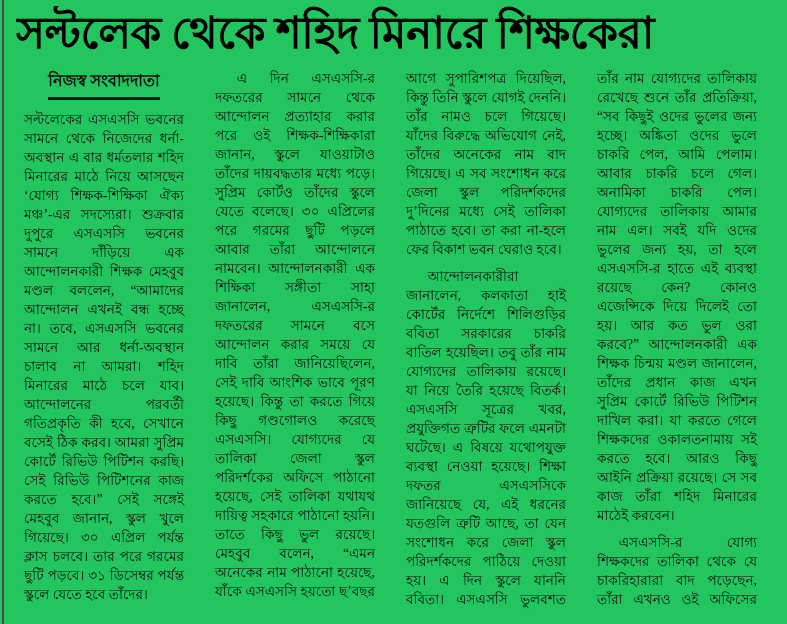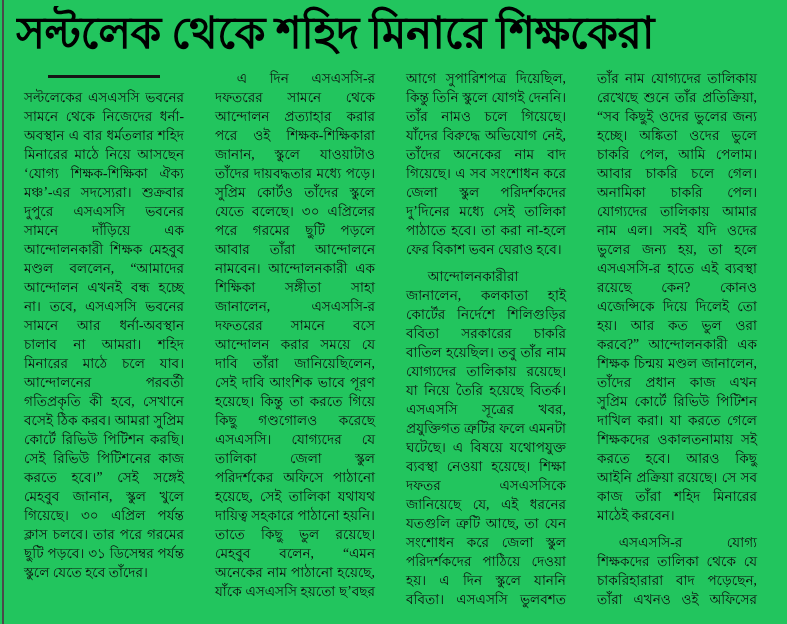--- a/index.html
+++ b/index.html
@@ -65,20 +65,21 @@
 </head>
 <body>
 
 <div class="page">
   <div class="edge-rule"></div>
 
   <h1 class="headline">সল্টলেক থেকে শহিদ মিনারে শিক্ষকেরা</h1>
 
   <div class="body-cols">
     <div class="byline-block">
+      <span class="byline">নিজস্ব সংবাদদাতা</span>
       <div class="byline-rule"></div>
     </div>
     <p class="first">সল্টলেকের এসএসসি ভবনের সামনে থেকে নিজেদের ধর্না-অবস্থান এ বার ধর্মতলার শহিদ মিনারের মাঠে নিয়ে আসছেন ‘যোগ্য শিক্ষক-শিক্ষিকা ঐক্য মঞ্চ’-এর সদস্যেরা। শুক্রবার দুপুরে এসএসসি ভবনের সামনে দাঁড়িয়ে এক আন্দোলনকারী শিক্ষক মেহবুব মণ্ডল বললেন, “আমাদের আন্দোলন এখনই বন্ধ হচ্ছে না। তবে, এসএসসি ভবনের সামনে আর ধর্না-অবস্থান চালাব না আমরা। শহিদ মিনারের মাঠে চলে যাব। আন্দোলনের পরবর্তী গতিপ্রকৃতি কী হবে, সেখানে বসেই ঠিক করব। আমরা সুপ্রিম কোর্টে রিভিউ পিটিশন করছি। সেই রিভিউ পিটিশনের কাজ করতে হবে।” সেই সঙ্গেই মেহবুব জানান, স্কুল খুলে গিয়েছে। ৩০ এপ্রিল পর্যন্ত ক্লাস চলবে। তার পরে গরমের ছুটি পড়বে। ৩১ ডিসেম্বর পর্যন্ত স্কুলে যেতে হবে তাঁদের।</p>
     <p>এ দিন এসএসসি-র দফতরের সামনে থেকে আন্দোলন প্রত্যাহার করার পরে ওই শিক্ষক-শিক্ষিকারা জানান, স্কুলে যাওয়াটাও তাঁদের দায়বদ্ধতার মধ্যে পড়ে। সুপ্রিম কোর্টও তাঁদের স্কুলে যেতে বলেছে। ৩০ এপ্রিলের পরে গরমের ছুটি পড়লে আবার তাঁরা আন্দোলনে নামবেন। আন্দোলনকারী এক শিক্ষিকা সঙ্গীতা সাহা জানালেন, এসএসসি-র দফতরের সামনে বসে আন্দোলন করার সময়ে যে দাবি তাঁরা জানিয়েছিলেন, সেই দাবি আংশিক ভাবে পূরণ হয়েছে। কিন্তু তা করতে গিয়ে কিছু গণ্ডগোলও করেছে এসএসসি। যোগ্যদের যে তালিকা জেলা স্কুল পরিদর্শকের অফিসে পাঠানো হয়েছে, সেই তালিকা যথাযথ দায়িত্ব সহকারে পাঠানো হয়নি। তাতে কিছু ভুল রয়েছে। মেহবুব বলেন, “এমন অনেকের নাম পাঠানো হয়েছে, যাঁকে এসএসসি হয়তো ছ’বছর আগে সুপারিশপত্র দিয়েছিল, কিন্তু তিনি স্কুলে যোগই দেননি। তাঁর নামও চলে গিয়েছে। যাঁদের বিরুদ্ধে অভিযোগ নেই, তাঁদের অনেকের নাম বাদ গিয়েছে। এ সব সংশোধন করে জেলা স্কুল পরিদর্শকদের দু’দিনের মধ্যে সেই তালিকা পাঠাতে হবে। তা করা না-হলে ফের বিকাশ ভবন ঘেরাও হবে।</p>
     <p>আন্দোলনকারীরা জানালেন, কলকাতা হাই কোর্টের নির্দেশে শিলিগুড়ির ববিতা সরকারের চাকরি বাতিল হয়েছিল। তবু তাঁর নাম যোগ্যদের তালিকায় রয়েছে। যা নিয়ে তৈরি হয়েছে বিতর্ক। এসএসসি সূত্রের খবর, প্রযুক্তিগত ত্রুটির ফলে এমনটা ঘটেছে। এ বিষয়ে যথোপযুক্ত ব্যবস্থা নেওয়া হয়েছে। শিক্ষা দফতর এসএসসিকে জানিয়েছে যে, এই ধরনের যতগুলি ত্রুটি আছে, তা যেন সংশোধন করে জেলা স্কুল পরিদর্শকদের পাঠিয়ে দেওয়া হয়। এ দিন স্কুলে যাননি ববিতা। এসএসসি ভুলবশত তাঁর নাম যোগ্যদের তালিকায় রেখেছে শুনে তাঁর প্রতিক্রিয়া, “সব কিছুই ওদের ভুলের জন্য হচ্ছে। অঙ্কিতা ওদের ভুলে চাকরি পেল, আমি পেলাম। আবার চাকরি চলে গেল। অনামিকা চাকরি পেল। যোগ্যদের তালিকায় আমার নাম এল। সবই যদি ওদের ভুলের জন্য হয়, তা হলে এসএসসি-র হাতে এই ব্যবস্থা রয়েছে কেন? কোনও এজেন্সিকে দিয়ে দিলেই তো হয়। আর কত ভুল ওরা করবে?” আন্দোলনকারী এক শিক্ষক চিন্ময় মণ্ডল জানালেন, তাঁদের প্রধান কাজ এখন সুপ্রিম কোর্টে রিভিউ পিটিশন দাখিল করা। যা করতে গেলে শিক্ষকদের ওকালতনামায় সই করতে হবে। আরও কিছু আইনি প্রক্রিয়া রয়েছে। সে সব কাজ তাঁরা শহিদ মিনারের মাঠেই করবেন।</p>
     <p>এসএসসি-র যোগ্য শিক্ষকদের তালিকা থেকে যে চাকরিহারারা বাদ পড়েছেন, তাঁরা এখনও ওই অফিসের সামনে বসে ধর্না চালাচ্ছেন। তাঁদের দাবি, তাঁরা এখনও অযোগ্য বলে প্রমাণিত হননি। তা হলে কেন তাঁদের নাম যোগ্যদের তালিকায় রাখা হল না? এর সদুত্তর না-পাওয়া পর্যন্ত এসএসসি-র অফিসের সামনে ধর্না-আন্দোলন চালাবেন তাঁরা। বৃহস্পতিবার রাতে এসএসসি-র অফিসের সামনে বসে থাকা ‘যোগ্য শিক্ষক-শিক্ষিকা ঐক্য মঞ্চ’-এর এক শিক্ষকের সঙ্গে বচসায় জড়িয়ে হাতাহাতি পর্যন্ত হয় অন্য এক জনের। থানায় অভিযোগও হয়। পরে অবশ্য মিটমাট হয়ে গিয়েছে বলে দাবি করেন ধর্নায় বসা শিক্ষকেরা।</p>
 
   </div>
 </div>
 

